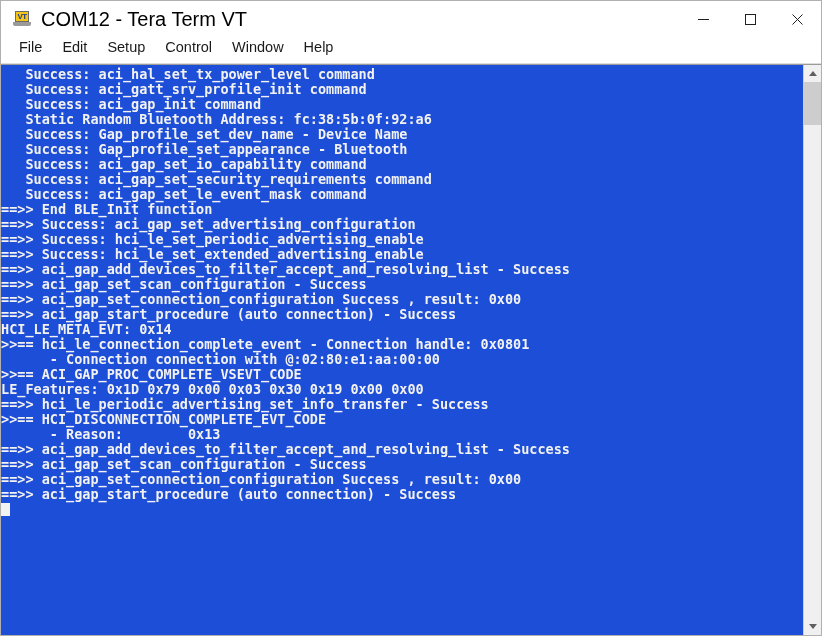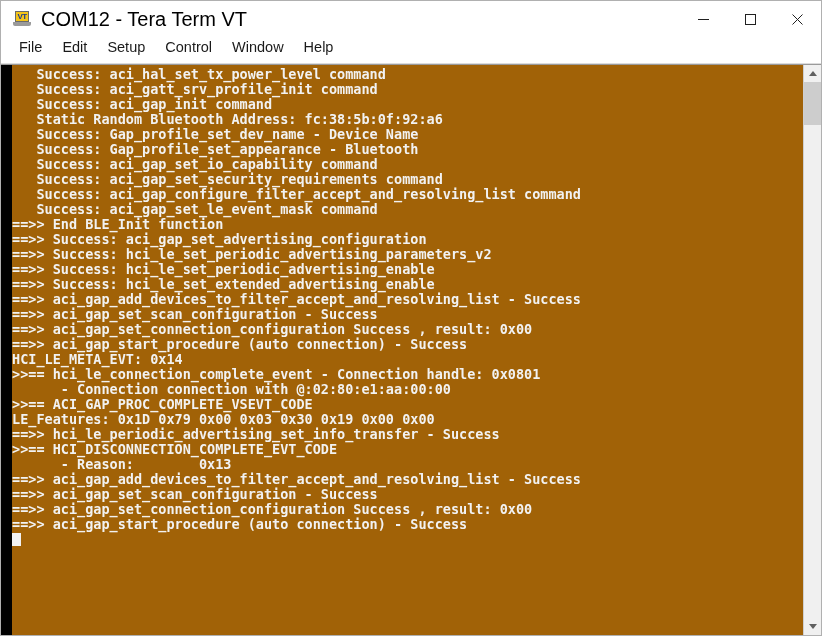--- a/index.html
+++ b/index.html
@@ -128,24 +128,23 @@
     position: relative;
     flex: 1 1 auto;
     display: flex;
     background: #000000;
     overflow: hidden;
     border-top: 1px solid #9a9a9a;
   }
   .term {
     position: relative;
     flex: 1 1 auto;
-    background: #a16207;
+    background: #1d4ed8;
     overflow: hidden;
     padding: 12px;
-    margin-left: 11px;
   }
   .term-inner {
     position: absolute;
     left: 0;
     top: 2px;
     right: 0;
     bottom: 0;
   }
   .line {
     font-family: "DejaVu Sans Mono", monospace;
@@ -260,25 +259,23 @@
     <div class="term">
       <div class="term-inner" id="term-lines">
           <div class="line">   Success: aci_hal_set_tx_power_level command</div>
           <div class="line">   Success: aci_gatt_srv_profile_init command</div>
           <div class="line">   Success: aci_gap_init command</div>
           <div class="line">   Static Random Bluetooth Address: fc:38:5b:0f:92:a6</div>
           <div class="line">   Success: Gap_profile_set_dev_name - Device Name</div>
           <div class="line">   Success: Gap_profile_set_appearance - Bluetooth</div>
           <div class="line">   Success: aci_gap_set_io_capability command</div>
           <div class="line">   Success: aci_gap_set_security_requirements command</div>
-          <div class="line">   Success: aci_gap_configure_filter_accept_and_resolving_list command</div>
           <div class="line">   Success: aci_gap_set_le_event_mask command</div>
           <div class="line">==&gt;&gt; End BLE_Init function</div>
           <div class="line">==&gt;&gt; Success: aci_gap_set_advertising_configuration</div>
-          <div class="line">==&gt;&gt; Success: hci_le_set_periodic_advertising_parameters_v2</div>
           <div class="line">==&gt;&gt; Success: hci_le_set_periodic_advertising_enable</div>
           <div class="line">==&gt;&gt; Success: hci_le_set_extended_advertising_enable</div>
           <div class="line">==&gt;&gt; aci_gap_add_devices_to_filter_accept_and_resolving_list - Success</div>
           <div class="line">==&gt;&gt; aci_gap_set_scan_configuration - Success</div>
           <div class="line">==&gt;&gt; aci_gap_set_connection_configuration Success , result: 0x00</div>
           <div class="line">==&gt;&gt; aci_gap_start_procedure (auto connection) - Success</div>
           <div class="line">HCI_LE_META_EVT: 0x14</div>
           <div class="line">&gt;&gt;== hci_le_connection_complete_event - Connection handle: 0x0801</div>
           <div class="line">      - Connection connection with @:02:80:e1:aa:00:00</div>
           <div class="line">&gt;&gt;== ACI_GAP_PROC_COMPLETE_VSEVT_CODE</div>

